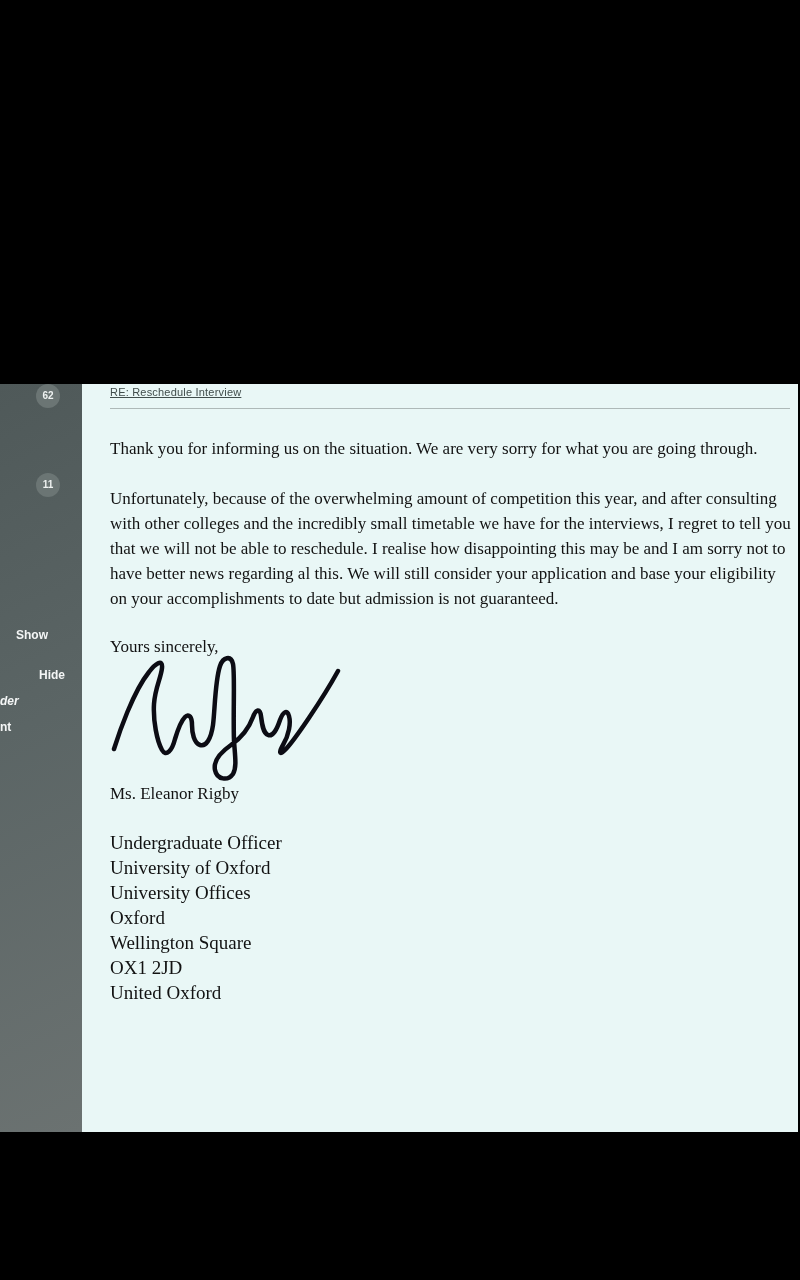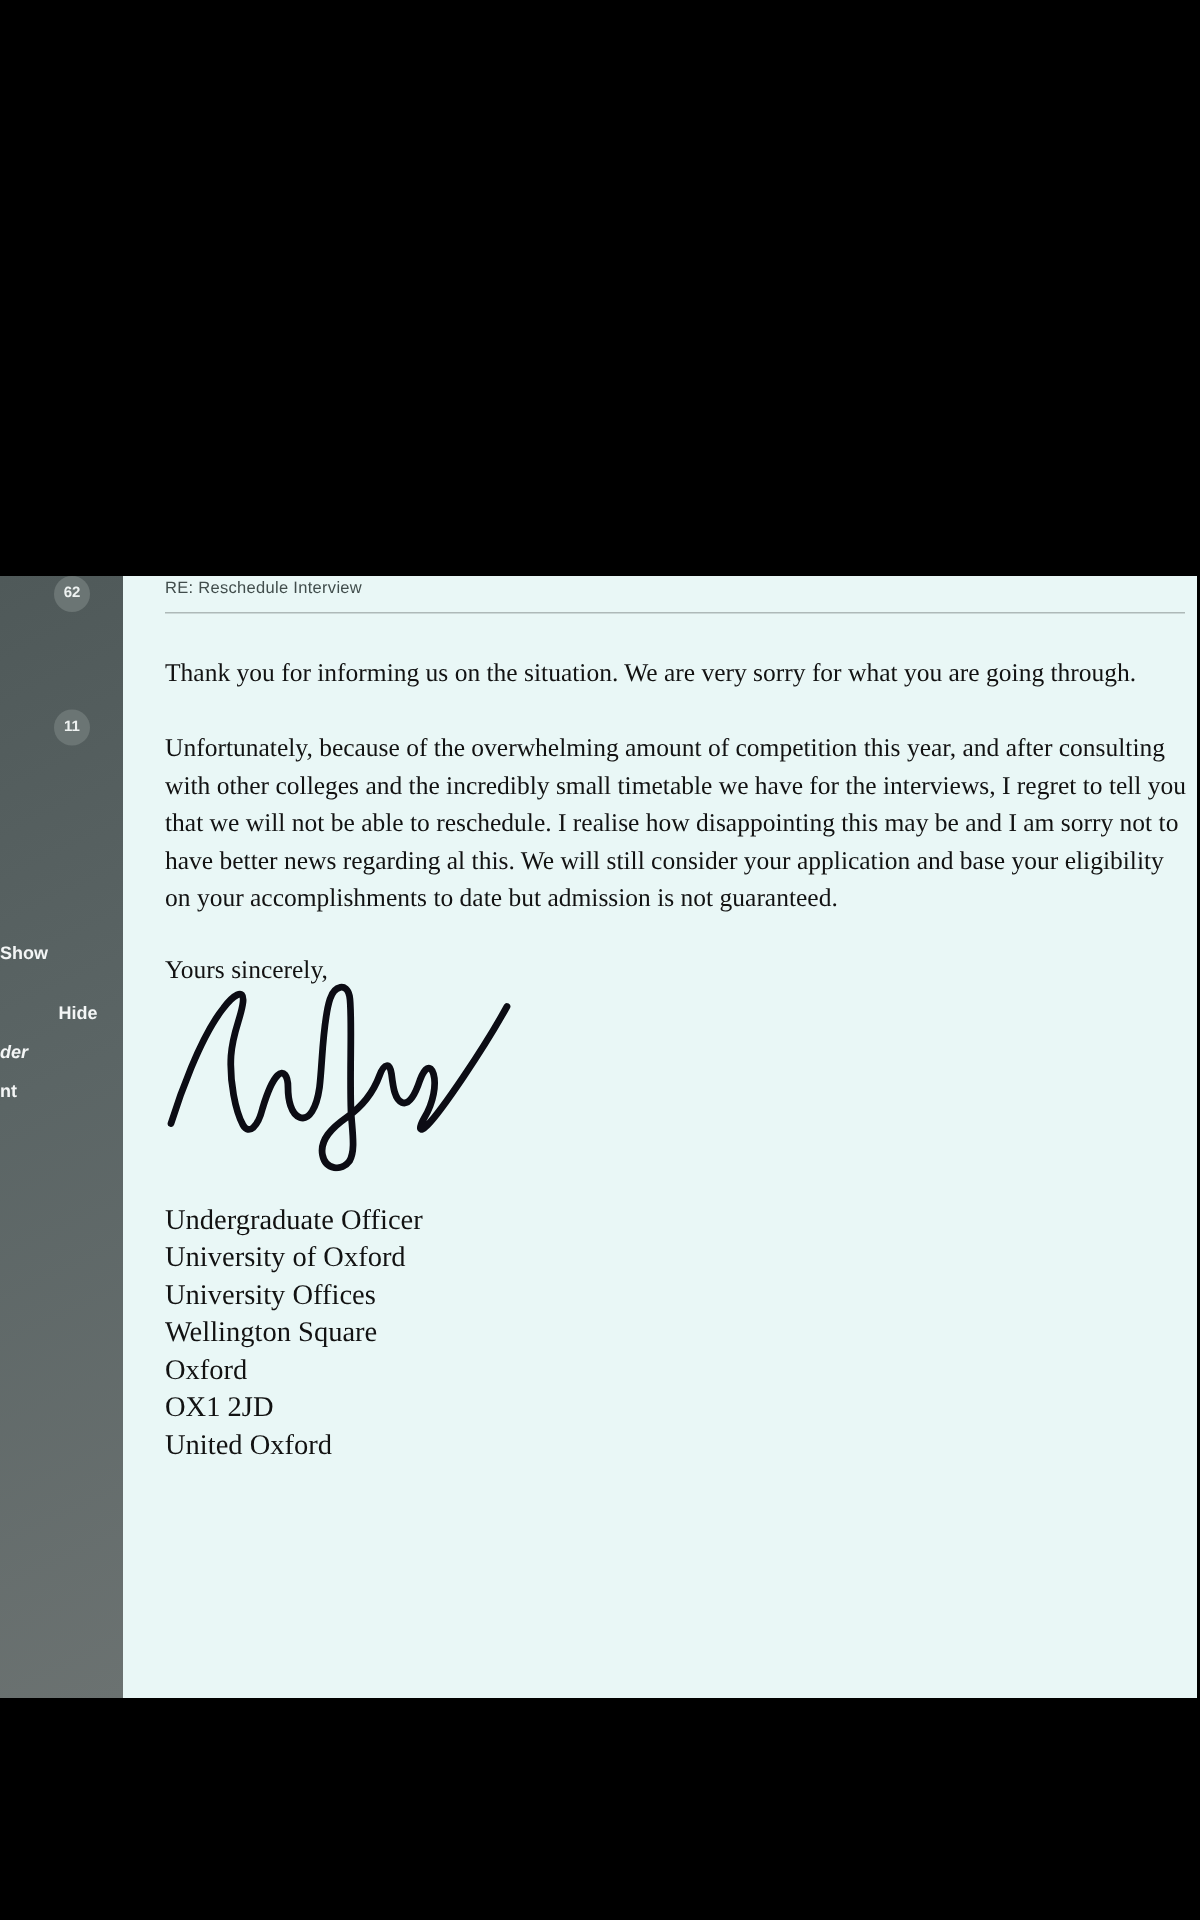--- a/index.html
+++ b/index.html
@@ -36,35 +36,36 @@
   }
   .badge.b62{top:0;}
   .badge.b11{top:89px;}
   .side-label{
     position:absolute;
     color:#f4f6f6;
     font:600 12px/14px "Liberation Sans",sans-serif;
     white-space:nowrap;
     cursor:pointer;
   }
-  .side-label.show{top:244px;left:0;width:64px;text-align:left;}
+  .side-label.show{top:244px;left:0;width:64px;text-align:center;}
   .side-label.hide{top:284px;left:0;width:65px;text-align:right;}
   .side-label.frag1{top:310px;left:0;font-style:italic;}
   .side-label.frag2{top:336px;left:0;}
   
   .message{
     flex:1;
     padding:1px 10px 0 28px;
     font-family:"Liberation Serif",serif;
     color:#121212;
   }
   .subject{
     font:400 11px/14px "Liberation Sans",sans-serif;
     color:#414d4c;
     letter-spacing:.2px;
+    text-decoration:underline;
   }
   .rule{height:1px;width:680px;background:#aeb9b8;margin-top:9px;}
   .para{
     margin:0;width:684px;
     font-size:17px;line-height:25px;
   }
   .p1{margin-top:27px;}
   .p2{margin-top:25px;}
   .closing{margin-top:23px;}
   .sig{height:122px;margin:-4px 0 0 -4px;}
@@ -122,27 +123,28 @@
                  C 150 54, 154 53, 155 61
                  C 156 69, 157 78, 162 80
                  C 167 82, 171 74, 174 65
                  C 177 57, 181 54, 183 61
                  C 185 68, 183 80, 177 90
                  C 173 97, 173 101, 179 95
                  C 188 86, 216 45, 232 16" fill="none" stroke="#0c0c14" stroke-width="4.5" stroke-linecap="round" stroke-linejoin="round"></path>
       </svg>
     </div>
 
+    <p class="para signatory">Ms. Eleanor Rigby</p>
 
     <div class="address">
       <div class="addr-line">Undergraduate Officer</div>
       <div class="addr-line">University of Oxford</div>
       <div class="addr-line">University Offices</div>
+      <div class="addr-line">Oxford</div>
       <div class="addr-line">Wellington Square</div>
-      <div class="addr-line">Oxford</div>
       <div class="addr-line">OX1 2JD</div>
       <div class="addr-line">United Oxford</div>
     </div>
   </main>
 
   <div class="right-edge"></div>
 </div>
 
 <div class="letterbox bottom"></div>
 

